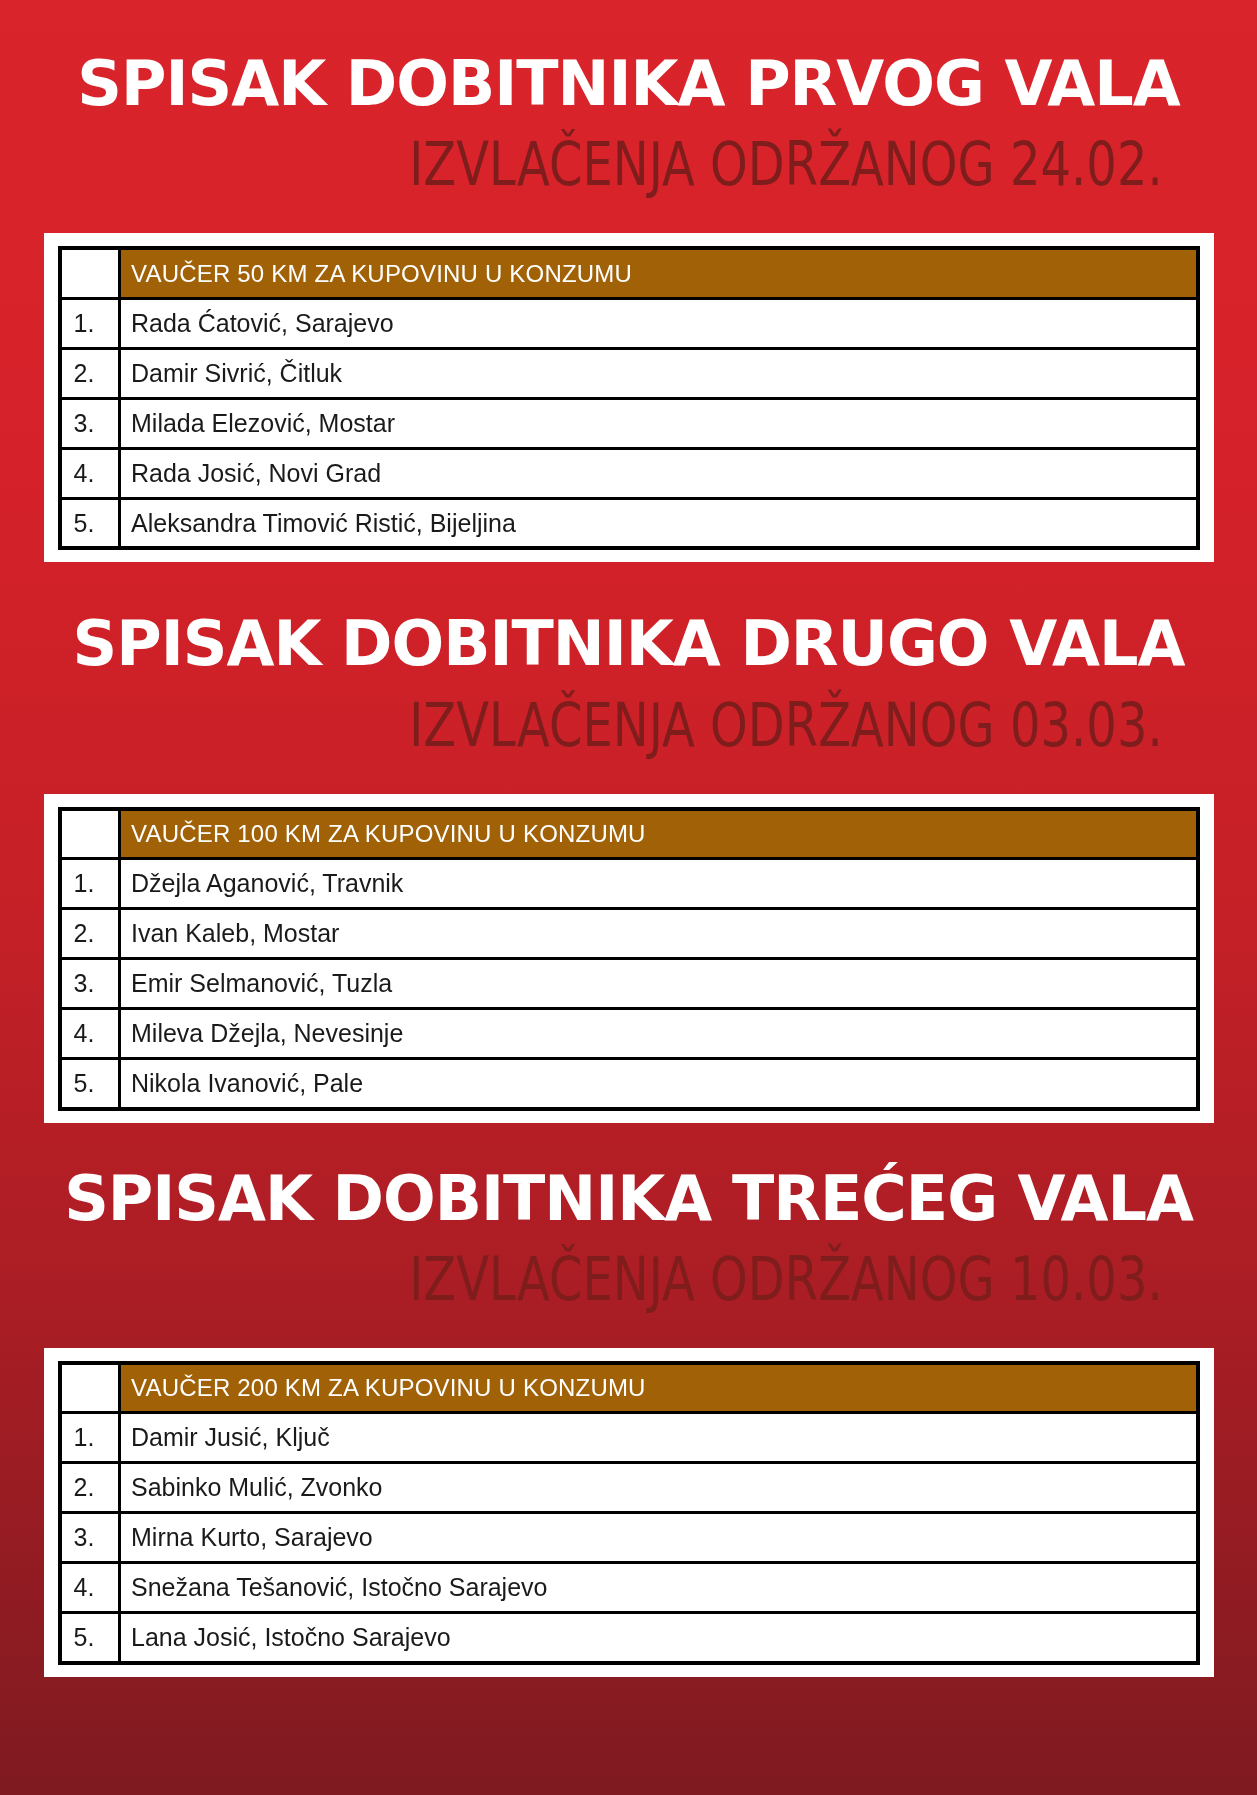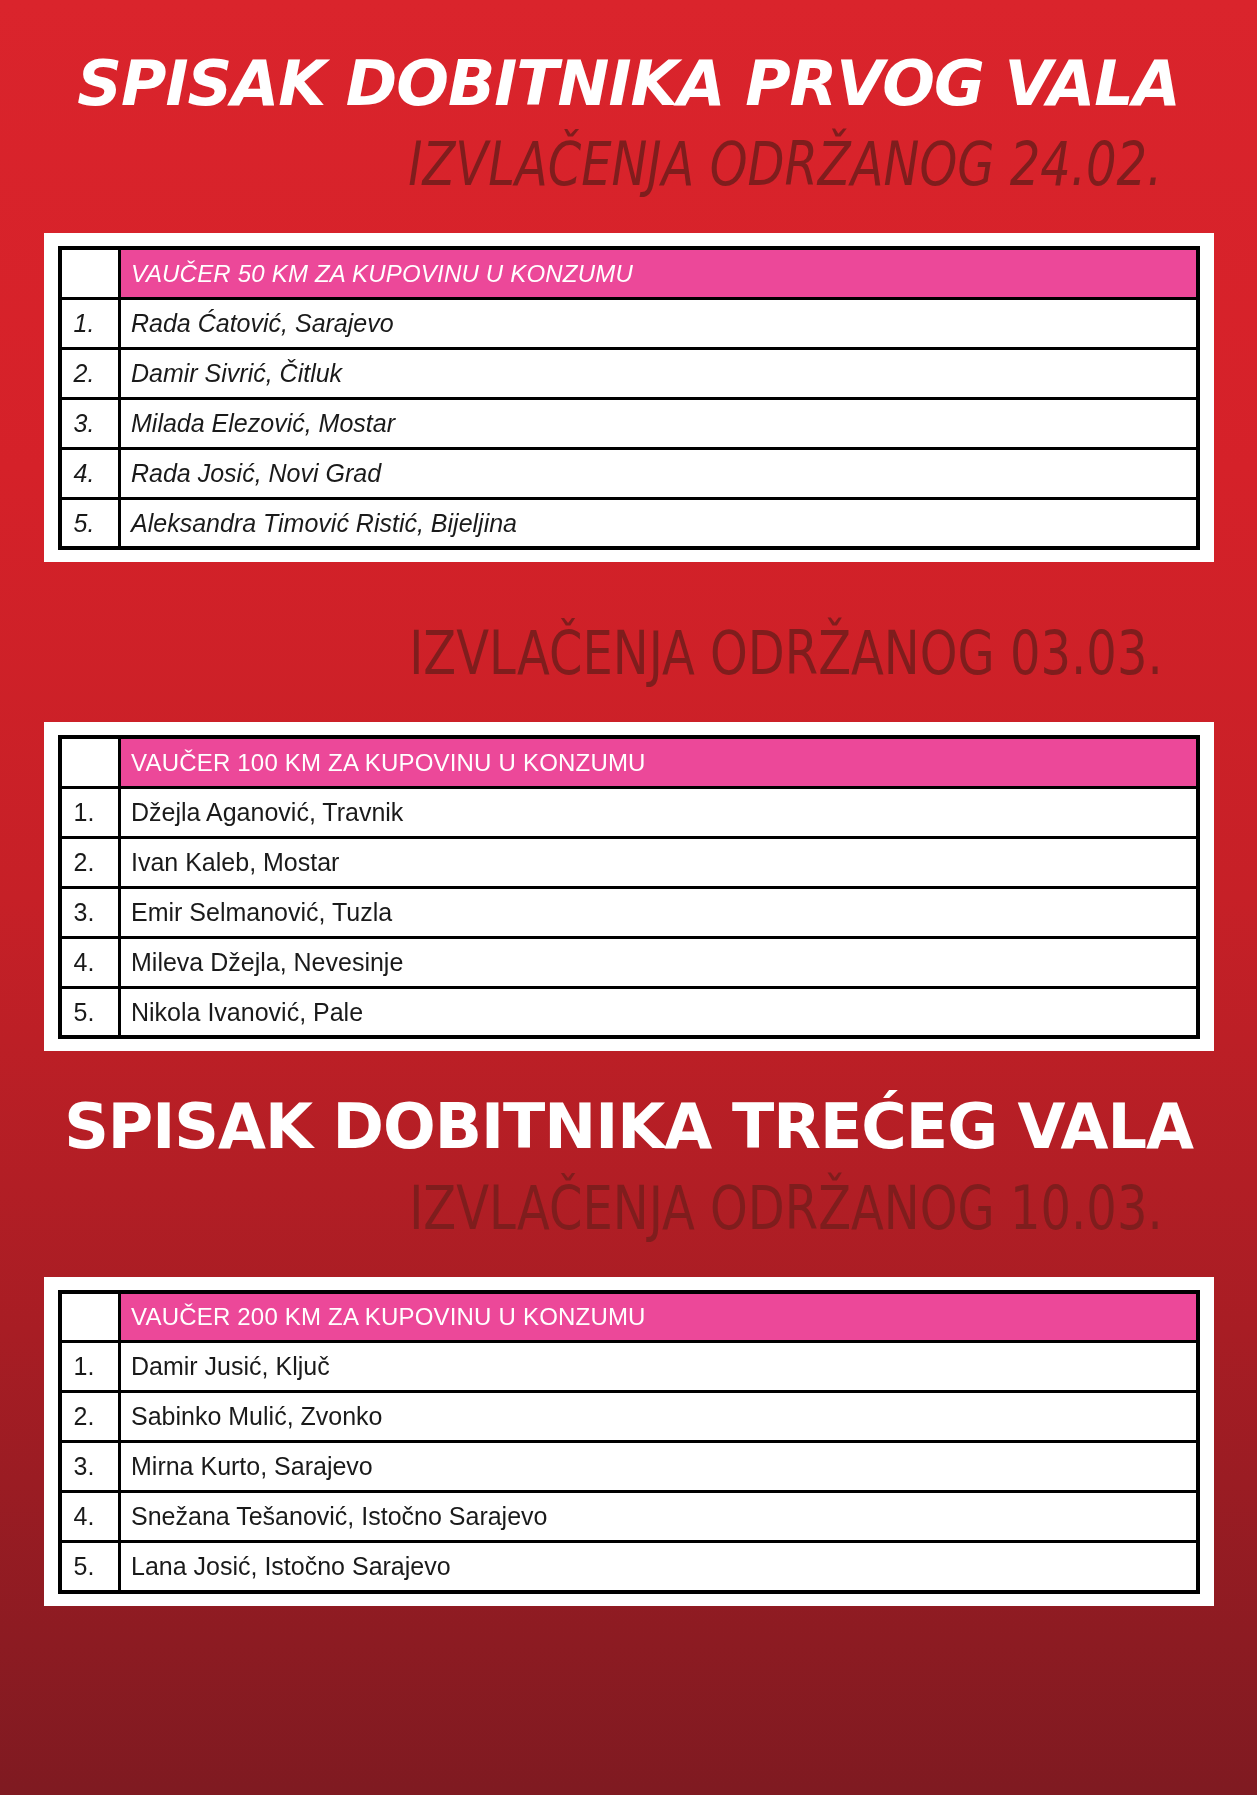--- a/index.html
+++ b/index.html
@@ -9,21 +9,21 @@
     overflow: hidden;
     background: linear-gradient(180deg,
       #da242c 0%,
       #d52129 26%,
       #c62027 50%,
       #a81d24 74%,
       #7f1a21 100%);
     font-family: "Liberation Sans", sans-serif;
   }
   .wave { text-align: center; }
-  .wave-1 { padding-top: 48px; font-style: italic; }
+  .wave-1 { padding-top: 48px; }
   .wave-2 { padding-top: 46px; }
   .wave-3 { padding-top: 40px; }
 
   .title {
     margin: 0;
     font-family: "DejaVu Sans", sans-serif;
     font-weight: bold;
     font-size: 62px;
     line-height: 1.15;
     letter-spacing: -1px;
@@ -69,21 +69,21 @@
   }
   table.winners-table { border: 4px solid #000000; }
   .num-cell {
     width: 60px;
     padding-left: 12px;
     font-size: 25px;
     color: #1a1a1a;
     background: #ffffff;
   }
   .head-cell {
-    background: #ec4899;
+    background: #a16207;
     color: #ffffff;
     font-size: 24px;
     padding-left: 10px;
     letter-spacing: 0.2px;
   }
   .name-cell {
     padding-left: 10px;
     font-size: 25px;
     color: #1a1a1a;
   }
@@ -120,20 +120,21 @@
       <tr>
         <td class="num-cell">5.</td>
         <td class="name-cell">Aleksandra Timović Ristić, Bijeljina</td>
       </tr>
     </tbody>
       </table>
   </div>
 </section>
 
 <section class="wave wave-2">
+  <h1 class="title">SPISAK DOBITNIKA DRUGO VALA</h1>
   <h2 class="subtitle"><span class="cond">IZVLAČENJA ODRŽANOG 03.03.</span></h2>
   <div class="panel">
     <table class="winners-table">
       <tbody>
           <tr>
         <td class="num-cell"></td>
         <td class="head-cell">VAUČER 100 KM ZA KUPOVINU U KONZUMU</td>
       </tr>
       <tr>
         <td class="num-cell">1.</td>

